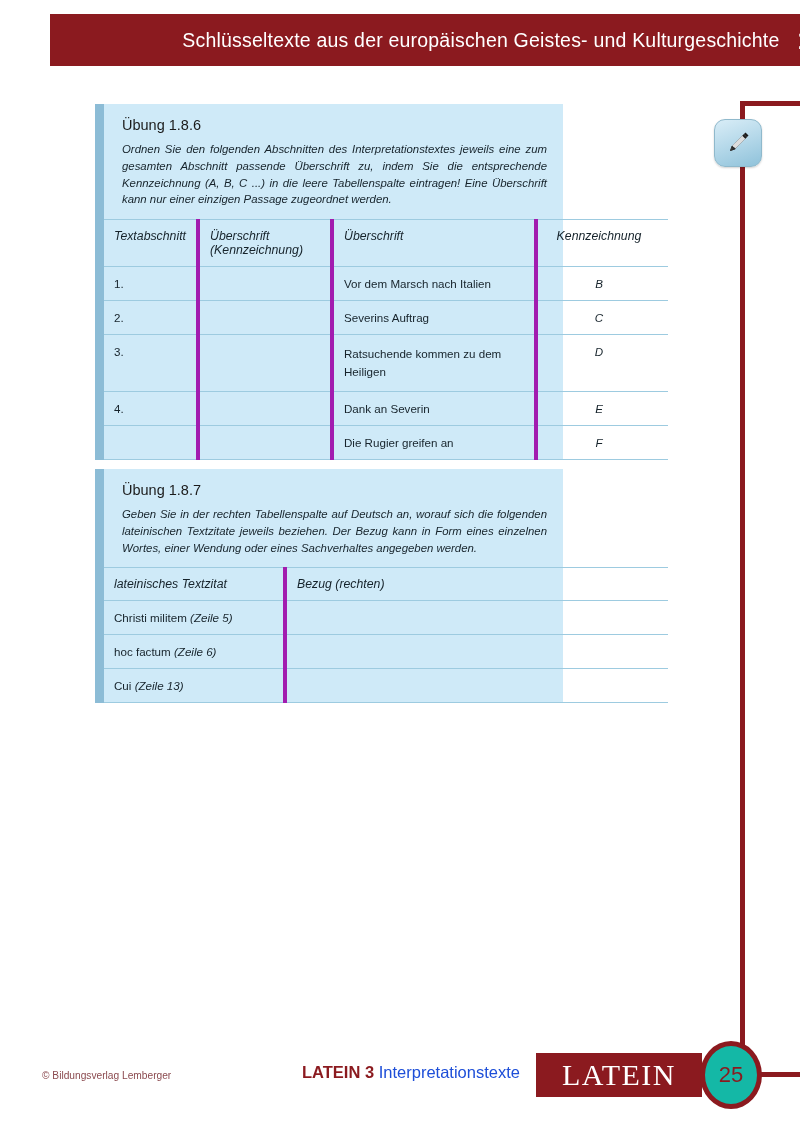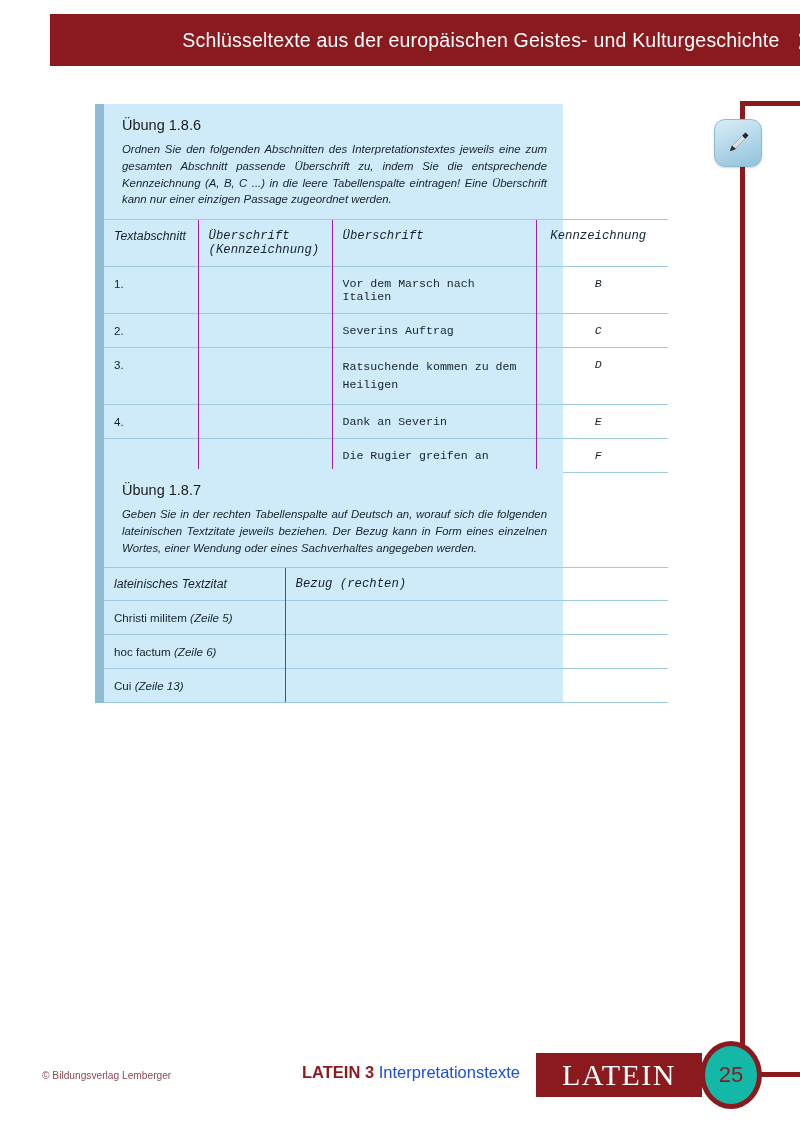--- a/index.html
+++ b/index.html
@@ -125,21 +125,21 @@
     font-size: 11.6px;
     color: #16232b;
     font-weight: 400;
   }
   table.ex-table th {
     font-style: italic;
     font-size: 12.3px;
     padding-top: 9px;
     padding-bottom: 9px;
   }
-  table.ex-table .vline { border-left: 1px solid #a21caf; font-family: Liberation Mono, monospace; }
+  table.ex-table .vline { border-left: 4px solid #a21caf; }
   table.ex-table tr.last td { border-bottom: 1px solid #9dcbe0; }
 
   .cell-mark {
     text-align: center !important;
     font-style: italic;
     font-size: 13px;
     font-weight: bold;
     color: #16232b;
     padding-left: 0 !important;
   }

